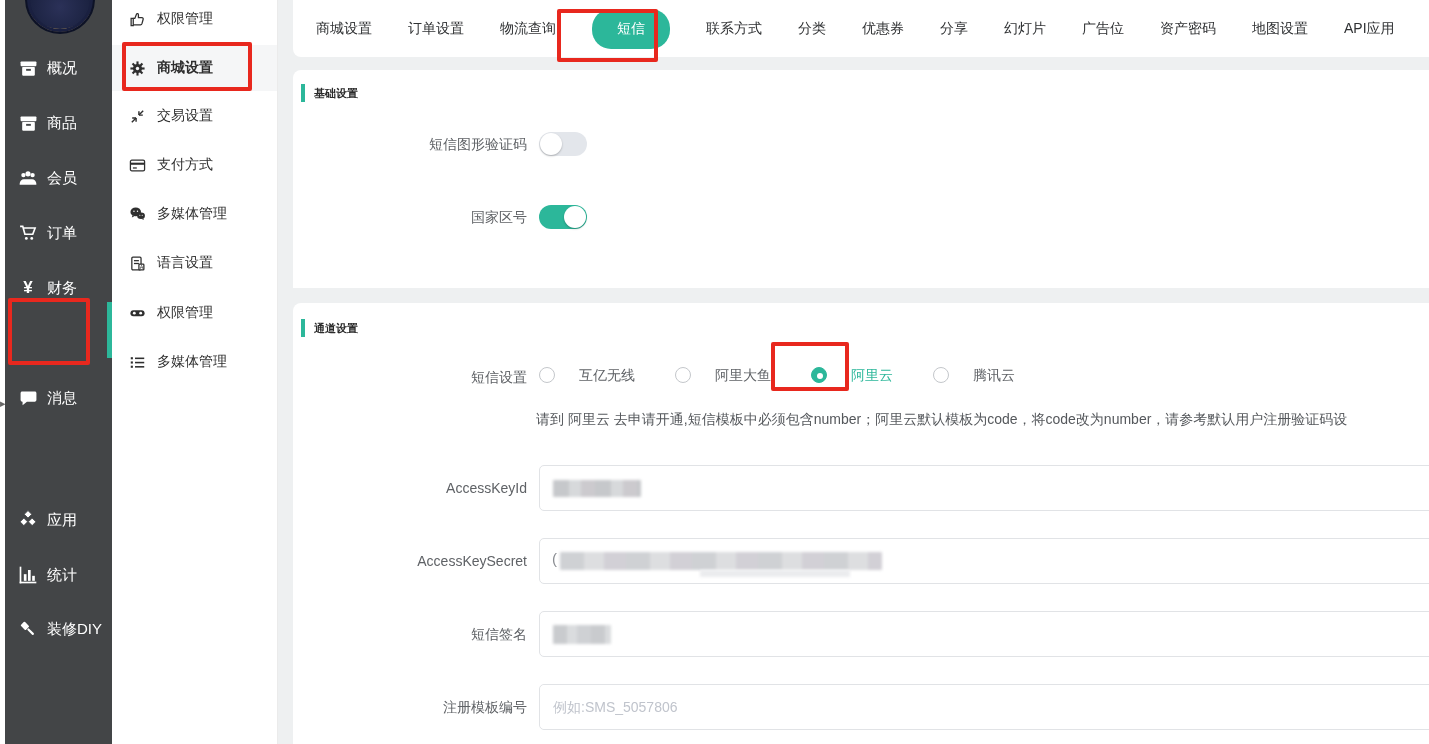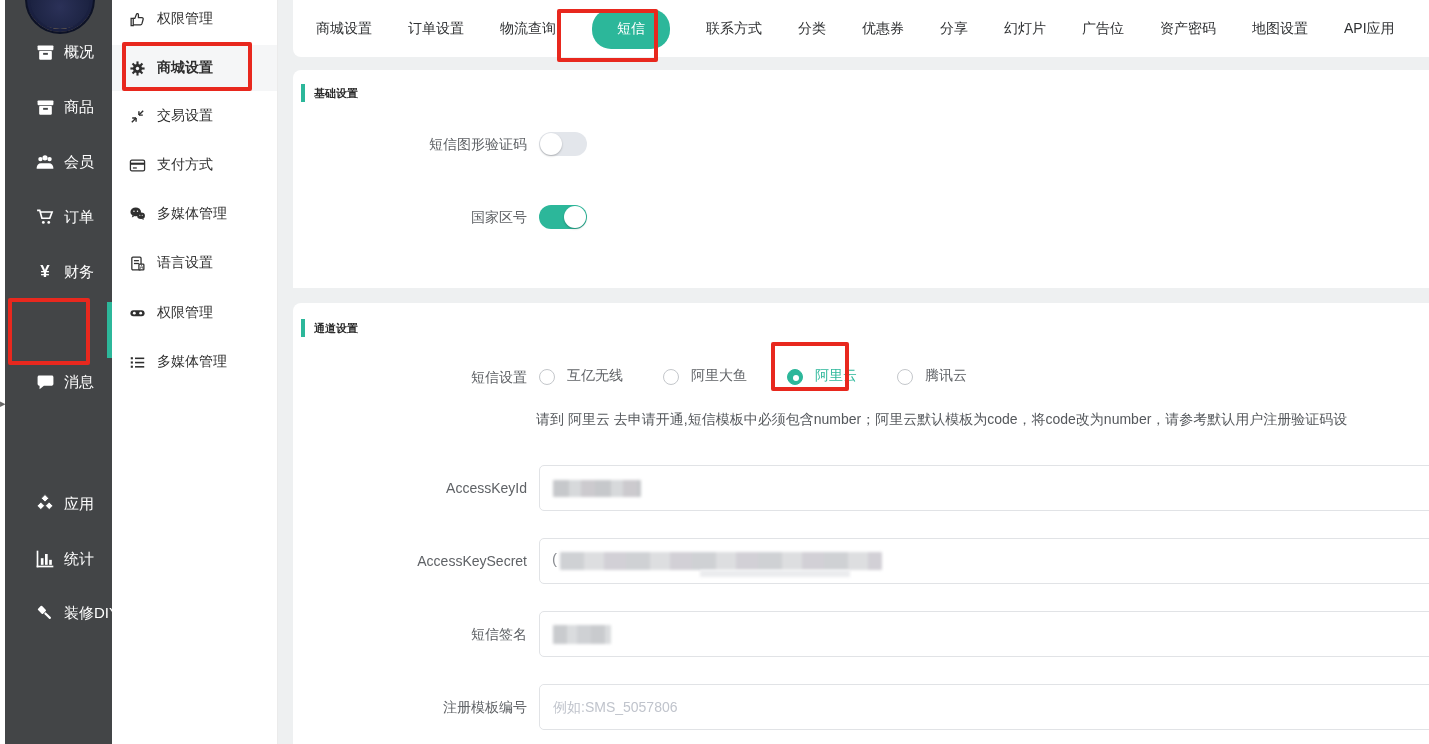--- a/index.html
+++ b/index.html
@@ -9,22 +9,22 @@
 
   
   .edge-strip { position:absolute; left:0; top:0; width:5px; height:744px; background:#fff; }
   .collapse-arrow { position:absolute; left:0px; top:396px; font-size:11px; color:#666; line-height:14px; }
 
   
   .sidebar { position:absolute; left:5px; top:0; width:107px; height:744px; background:#434547; }
   .logo-circle { position:absolute; left:20px; top:-36px; width:70px; height:70px; border-radius:50%;
       background:radial-gradient(circle at 50% 62%, #2b3158 0%, #1c2342 55%, #12172e 100%);
       border:2px solid #0d1226; box-shadow:inset 0 0 0 3px #1a2040, inset 0 -6px 0 -3px #b99b5e; }
-  .side-item { position:absolute; left:0; width:126px; height:52px; display:flex; align-items:center;
-      padding-left:30px; gap:9px; color:#fff; font-size:15px; cursor:pointer; }
+  .side-item { position:absolute; left:0; width:126px; height:52px; display:flex; align-items:flex-end;
+      padding-left:13px; gap:9px; color:#fff; font-size:15px; cursor:pointer; }
   .side-item .ic { width:20px; height:20px; display:flex; align-items:center; justify-content:center; flex:0 0 20px; }
   .side-item svg { display:block; }
   .side-item.selected { background:#58595c; color:#2cb79a; }
   .teal-bar { position:absolute; right:0; top:302px; width:5px; height:56px; background:#2cb79a; }
   .yen-glyph { font-size:17px; font-weight:bold; color:#fff; }
 
   
   .submenu { position:absolute; left:112px; top:0; width:166px; height:744px; background:#fff; border-right:1px solid #ebebeb; }
   .sub-item { position:absolute; left:0; width:165px; height:44px; display:flex; align-items:center;
       padding-left:17px; gap:11px; font-size:14px; color:#2f2f2f; cursor:pointer; }
@@ -51,21 +51,21 @@
   .toggle { position:absolute; left:246px; width:48px; height:24px; border-radius:12px; cursor:pointer; }
   .toggle.off { background:#e3e6eb; }
   .toggle.on  { background:#2cb79a; }
   .knob { position:absolute; top:1px; width:22px; height:22px; border-radius:50%; background:#fff;
       box-shadow:0 1px 2px rgba(0,0,0,.25); }
   .toggle.off .knob { left:1px; }
   .toggle.on  .knob { right:1px; }
 
   
   .radio-row { position:absolute; left:246px; top:64px; display:flex; gap:40px; align-items:center; }
-  .radio { display:flex; align-items:flex-end; gap:12px; font-size:14px; color:#5f6266; cursor:pointer; }
+  .radio { display:flex; align-items:flex-start; gap:24px; font-size:14px; color:#5f6266; cursor:pointer; }
   .rdot { width:16px; height:16px; border-radius:50%; border:1px solid #c4c7cb; background:#fff; position:relative; }
   .radio.checked .rdot { background:#2cb79a; border-color:#2cb79a; }
   .radio.checked .rdot::after { content:""; position:absolute; left:5px; top:5px; width:6px; height:6px; border-radius:50%; background:#fff; }
   .radio.checked { color:#2cb79a; }
 
   .help-text { position:absolute; left:243px; top:108px; font-size:14px; color:#55585c; white-space:nowrap; }
 
   
   .input-box { position:absolute; left:246px; width:905px; height:46px; border:1px solid #e1e3e6;
       border-radius:5px; background:#fff; }

